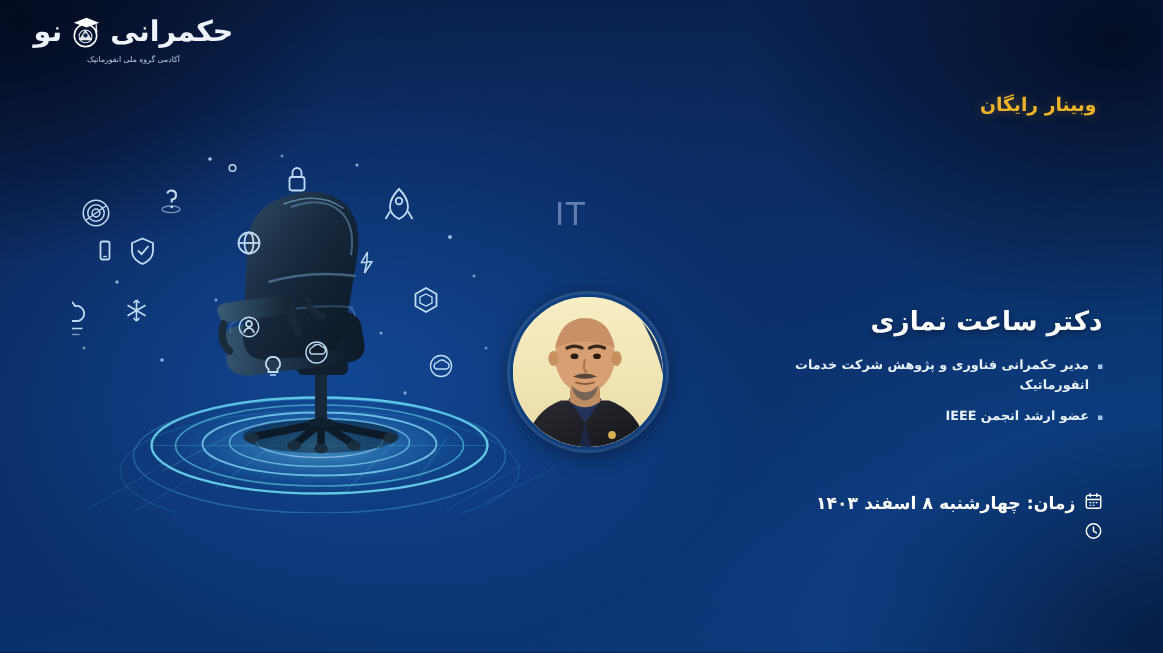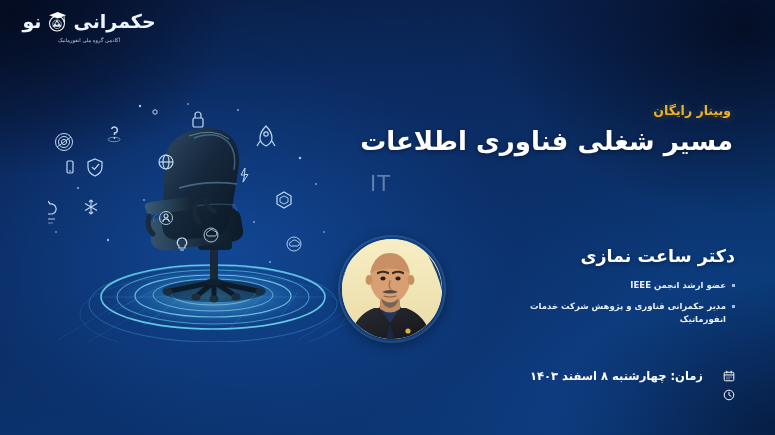--- a/index.html
+++ b/index.html
@@ -61,21 +61,20 @@
     z-index:3;
   }
   .illus svg{ display:block; width:100%; height:100%; }
 
   
   .content{
     position:absolute; right:22px; top:0;
     width:420px; height:384px;
     direction:rtl; text-align:right;
     z-index:6;
-    margin-top:41px;
   }
   .kicker{
     position:absolute; right:22px; top:62px;
     font-size:12.5px; font-weight:bold;
     color:#f0b429;
     letter-spacing:1.2px;
     text-shadow:0 0 8px rgba(240,180,40,.35);
   }
   .headline{
     position:absolute; right:20px; top:84px;
@@ -125,22 +124,22 @@
     background:#f2e6bc;
   }
   .avatar svg{ display:block; }
 
   
   .meta{
     position:absolute; right:18px; top:328px;
     width:250px;
   }
   .meta-row{
-    display:flex; align-items:center; justify-content:flex-start;
-    gap:20px; margin-bottom:6px;
+    display:flex; justify-content:flex-start;
+    gap:6px; margin-bottom:6px;
   }
   .meta-ico{
     width:12px; height:12px; flex:0 0 12px;
     color:#ffffff; order:-1;
   }
   .meta-ico svg{ display:block; }
   .meta-text{
     font-size:11.5px; font-weight:bold; color:#ffffff;
     letter-spacing:.2px;
   }
@@ -355,27 +354,26 @@
         <circle cx="140" cy="12" r="1" opacity=".55"></circle>
         <circle cx="276" cy="140" r="1" opacity=".5"></circle>
         <circle cx="8" cy="140" r="1" opacity=".5"></circle>
       </g>
     </svg>
   </div>
 
   <div class="content">
 
     <div class="kicker">وبینار رایگان</div>
-    <div class="headline">مسیر شغلی فناوری اطلاعات</div>
     <div class="headline-sub">IT</div>
 
     <div class="speaker-name">دکتر ساعت نمازی</div>
     <ul class="bullets">
+      <li>مدیر حکمرانی فناوری و پژوهش شرکت خدمات انفورماتیک</li>
       <li>عضو ارشد انجمن IEEE</li>
-      <li>مدیر حکمرانی فناوری و پژوهش شرکت خدمات انفورماتیک</li>
     </ul>
 
     <div class="avatar">
       <svg viewBox="0 0 104 104" width="104" height="104">
         <defs>
           <clipPath id="avClip">
               <circle cx="52" cy="52" r="52"></circle>
             </clipPath>
           <linearGradient id="avBg" x1="0" y1="0" x2="0" y2="1">
             <stop offset="0%" stop-color="#f7eec4"></stop>

